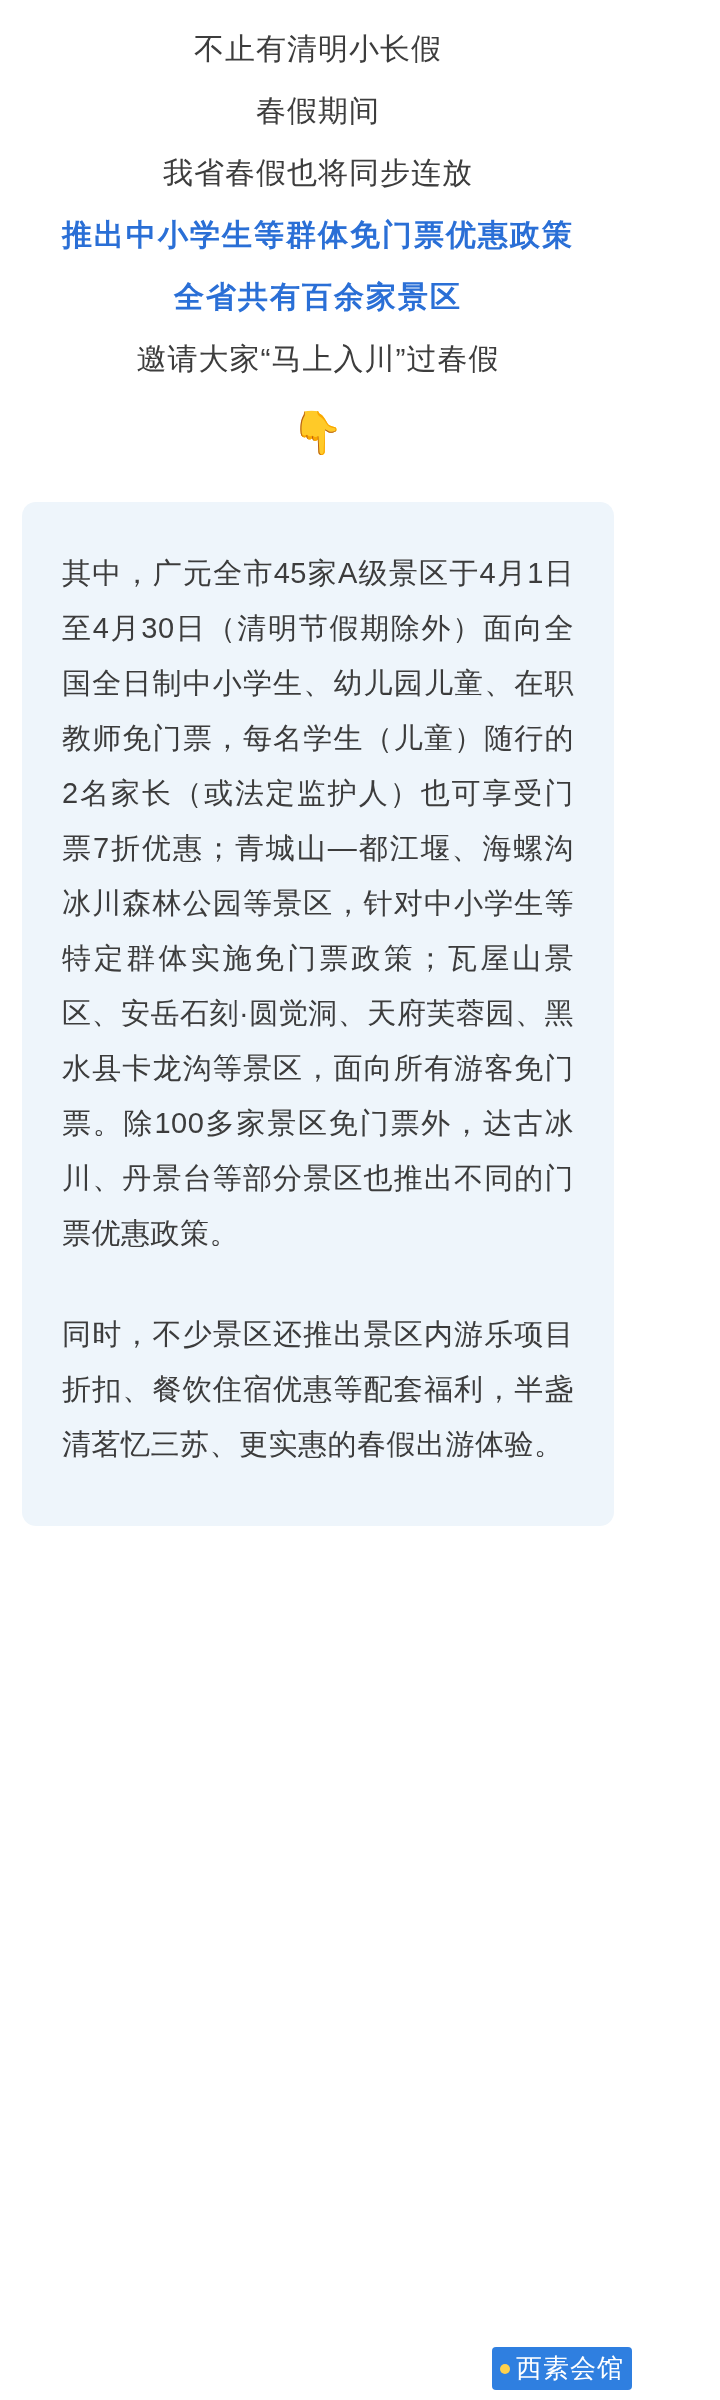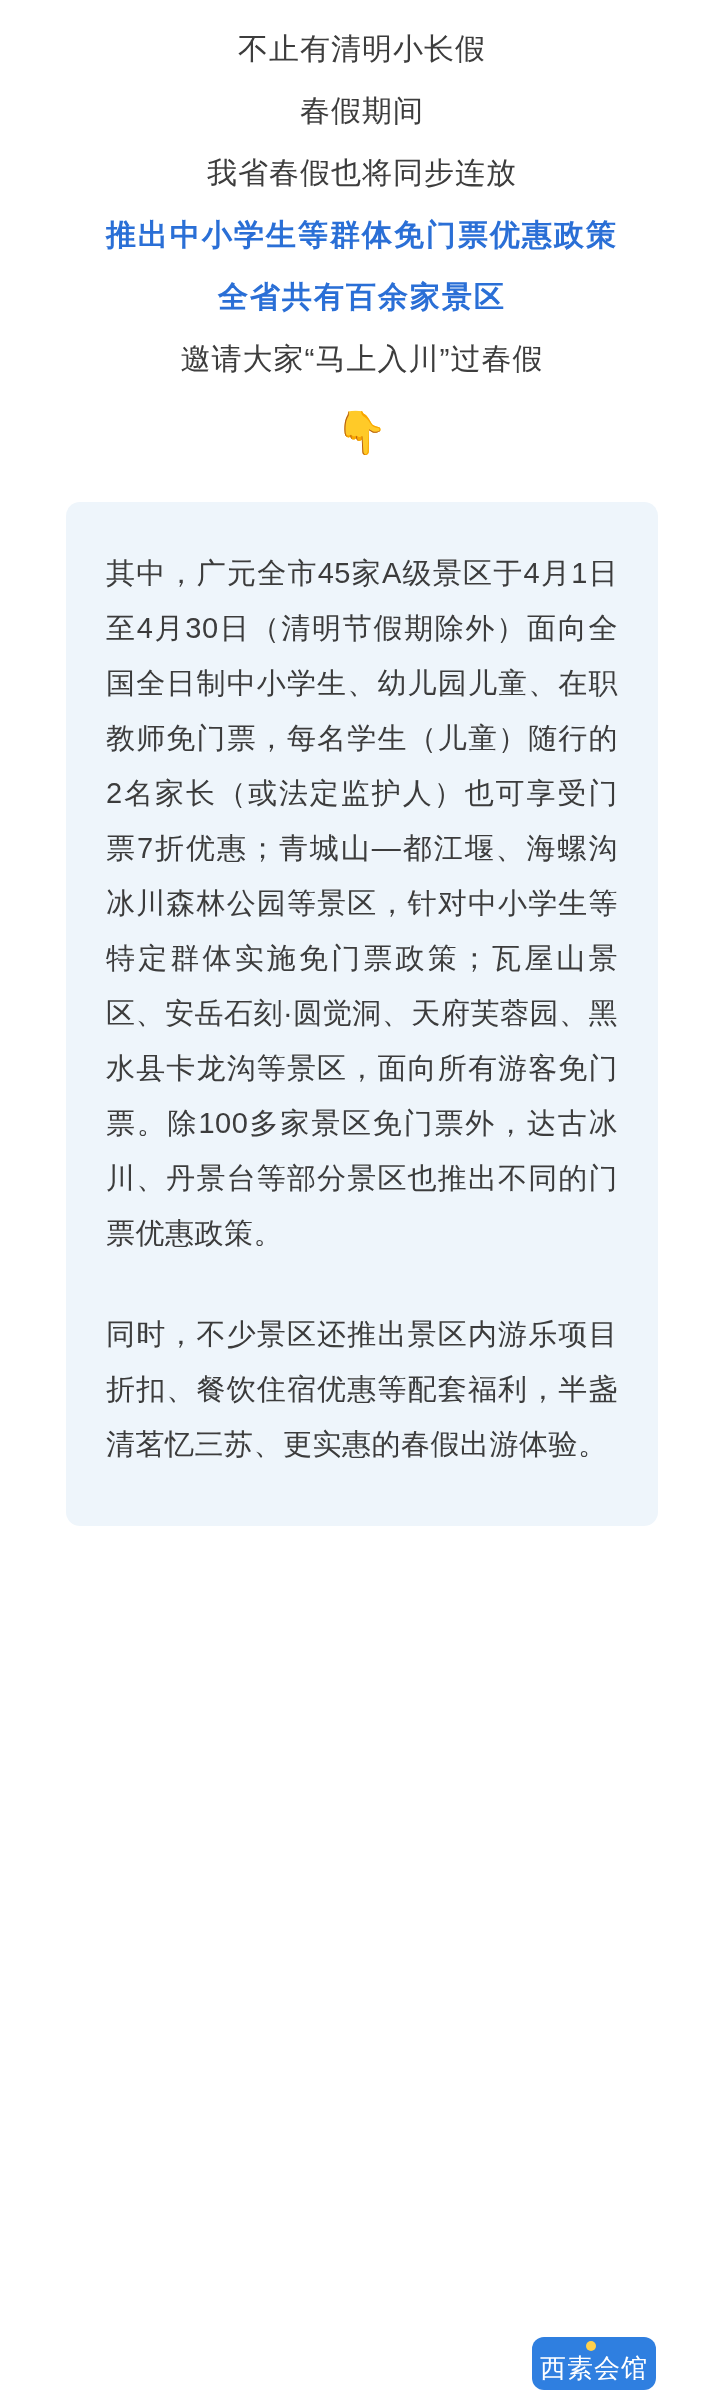--- a/index.html
+++ b/index.html
@@ -14,21 +14,20 @@
     color: #333333;
     position: relative;
     overflow-x: hidden;
   }
   .page {
     width: 636px;
     min-height: 2400px;
     position: relative;
     background: #ffffff;
     box-sizing: border-box;
-    margin-left: 44px;
   }
   
   .intro {
     padding: 18px 40px 0 40px;
     text-align: center;
   }
   .intro-line {
     font-size: 30px;
     line-height: 62px;
     color: #3d3d3d;
@@ -62,28 +61,27 @@
     text-justify: inter-ideograph;
     letter-spacing: 0.5px;
     margin: 0 0 46px 0;
   }
   .para:last-child {
     margin-bottom: 0;
   }
   
   .watermark {
     position: absolute;
-    right: 24px;
+    right: 4px;
     bottom: 10px;
     display: flex;
     align-items: center;
     background: #2f7fe0;
-    border-radius: 12px;
+    border-radius: 4px;
     padding: 4px 8px;
-    flex-direction: column;
   }
   .watermark .wm-text {
     color: #ffffff;
     font-size: 26px;
     letter-spacing: 1px;
     font-family: "DejaVu Sans", "Liberation Sans", sans-serif;
   }
   .watermark .wm-dot {
     width: 10px;
     height: 10px;

